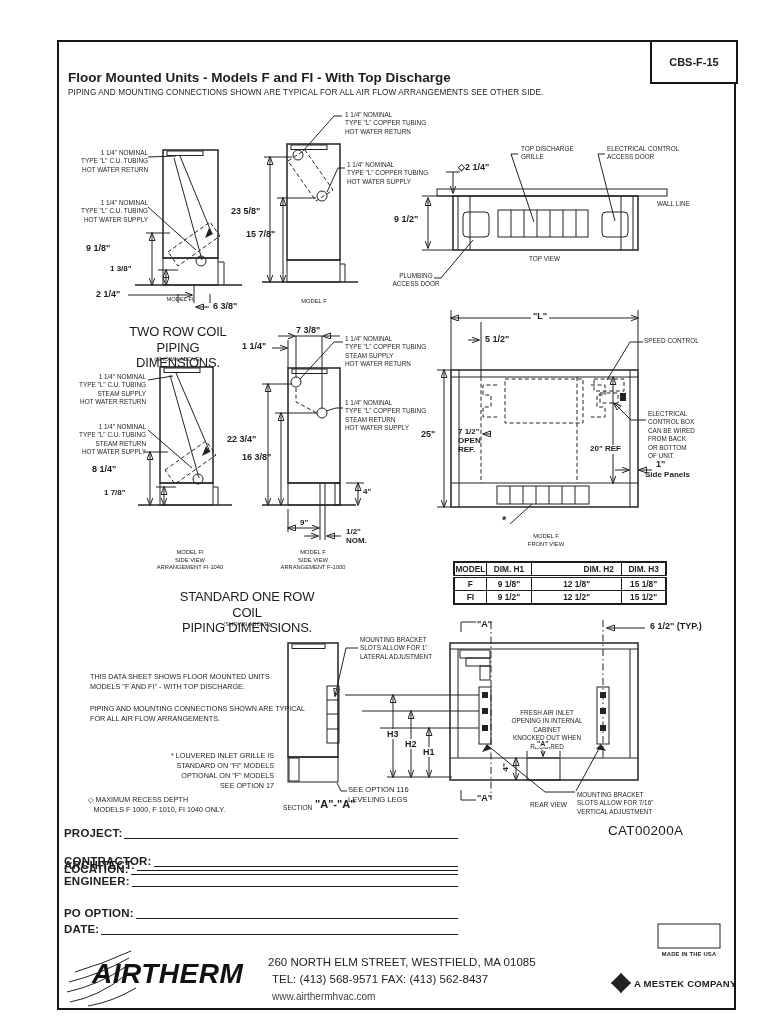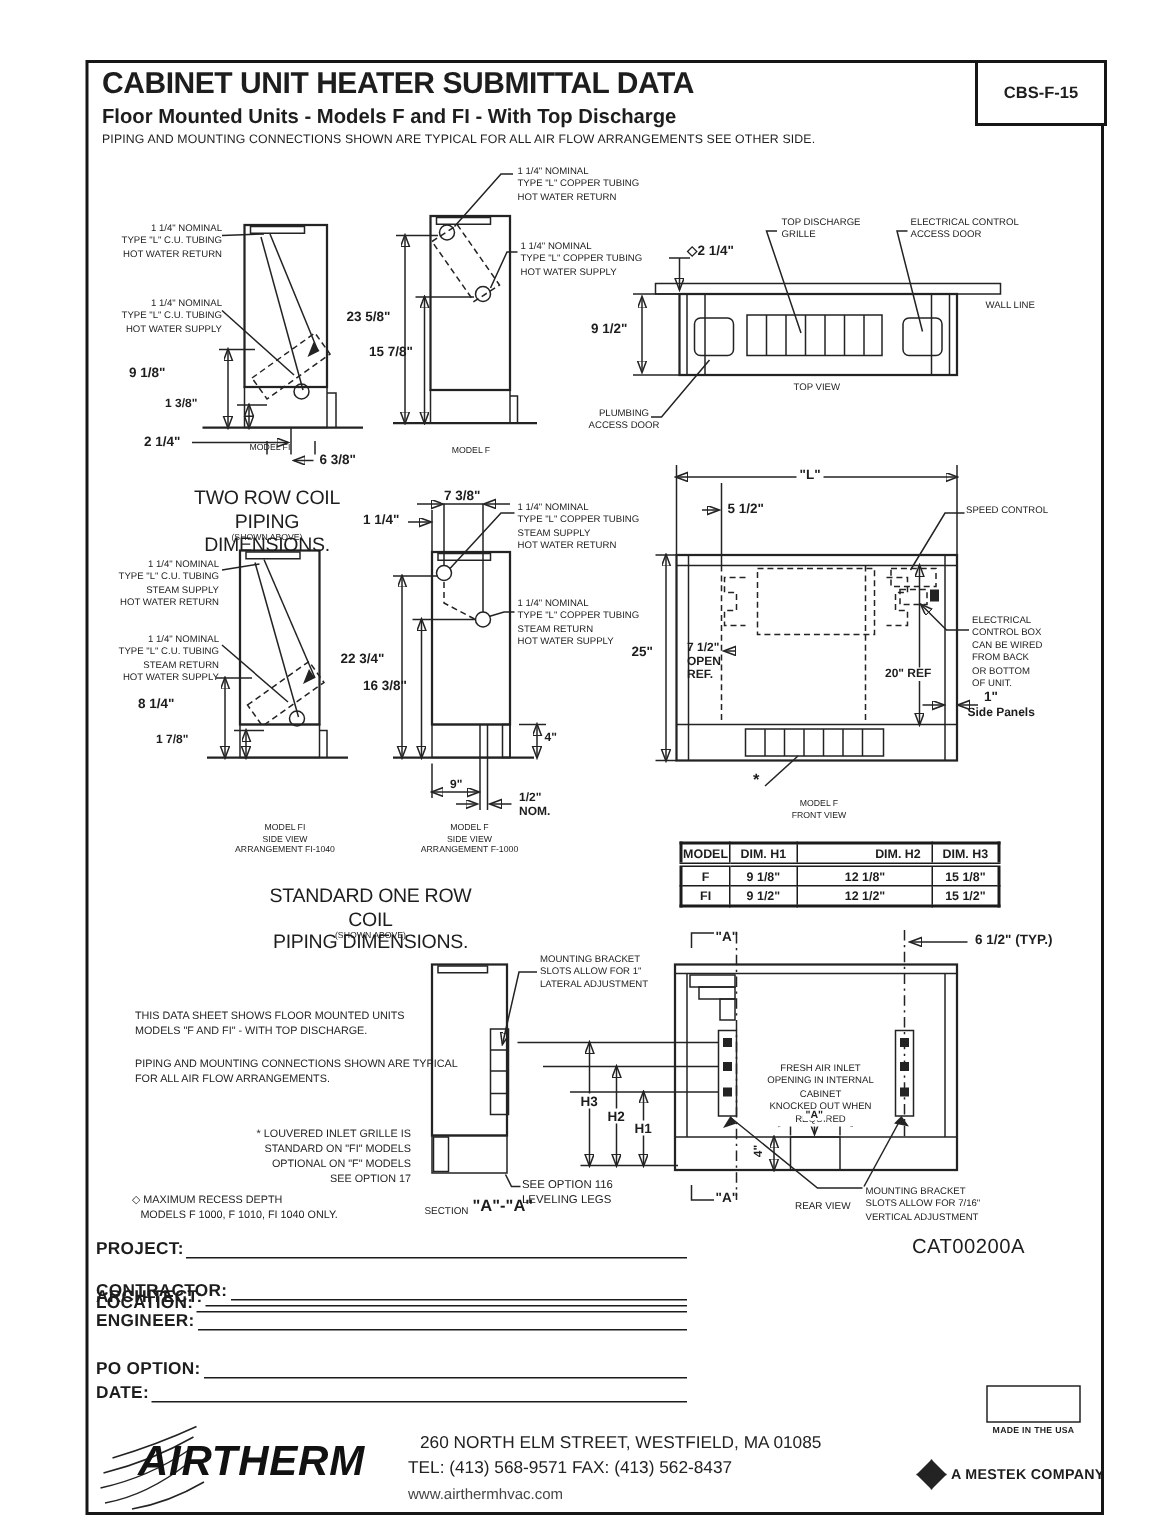--- a/index.html
+++ b/index.html
@@ -287,21 +287,20 @@
       <g stroke-width="3.4">
         <path d="M70 1002 Q98 997 126 975"></path>
         <path d="M67 992 Q99 985 127 966"></path>
         <path d="M69 982 Q101 974 129 958"></path>
         <path d="M75 972 Q105 963 131 951"></path>
         <path d="M88 1006 Q112 1002 136 988"></path>
       </g>
     </g>
   </svg>
 
-  <div class="abs hdr-title" style="left:68px;top:45px;">CABINET UNIT HEATER SUBMITTAL DATA</div>
   <div class="docbox">
     <span>CBS-F-15</span>
   </div>
   <div class="abs hdr-sub" style="left:68px;top:70px;">Floor Mounted Units - Models F and FI - With Top Discharge</div>
   <div class="abs hdr-note" style="left:68px;top:88px;">PIPING AND MOUNTING CONNECTIONS SHOWN ARE TYPICAL FOR ALL AIR FLOW ARRANGEMENTS SEE OTHER SIDE.</div>
 
   <div class="abs t6 rt pre" style="left:56px;top:149px;width:92px;">1 1/4" NOMINAL
 TYPE "L" C.U. TUBING
 HOT WATER RETURN</div>
   <div class="abs t6 rt pre" style="left:56px;top:199px;width:92px;">1 1/4" NOMINAL
@@ -479,18 +478,18 @@
     <span class="flabel">PO OPTION:</span>
       <span class="fline"></span>
   </div>
   <div class="form-row" style="top:920px;">
     <span class="flabel">DATE:</span>
       <span class="fline"></span>
   </div>
   <div class="abs cat" style="left:608px;top:823px;">CAT00200A</div>
 
   <div class="abs brand" style="left:92px;top:958px;">AIRTHERM</div>
-  <div class="abs addr" style="left:280px;top:956px;">260 NORTH ELM STREET, WESTFIELD, MA  01085</div>
+  <div class="abs addr" style="left:268px;top:956px;">260 NORTH ELM STREET, WESTFIELD, MA  01085</div>
   <div class="abs addr" style="left:272px;top:973px;">TEL:  (413) 568-9571  FAX:  (413) 562-8437</div>
   <div class="abs www" style="left:272px;top:991px;">www.airthermhvac.com</div>
   <div class="abs madein ctr" style="left:650px;top:951px;width:78px;">MADE IN THE USA</div>
   <div class="abs mestek" style="left:634px;top:978px;">A MESTEK COMPANY</div>
 </div>
 
 </body></html>

